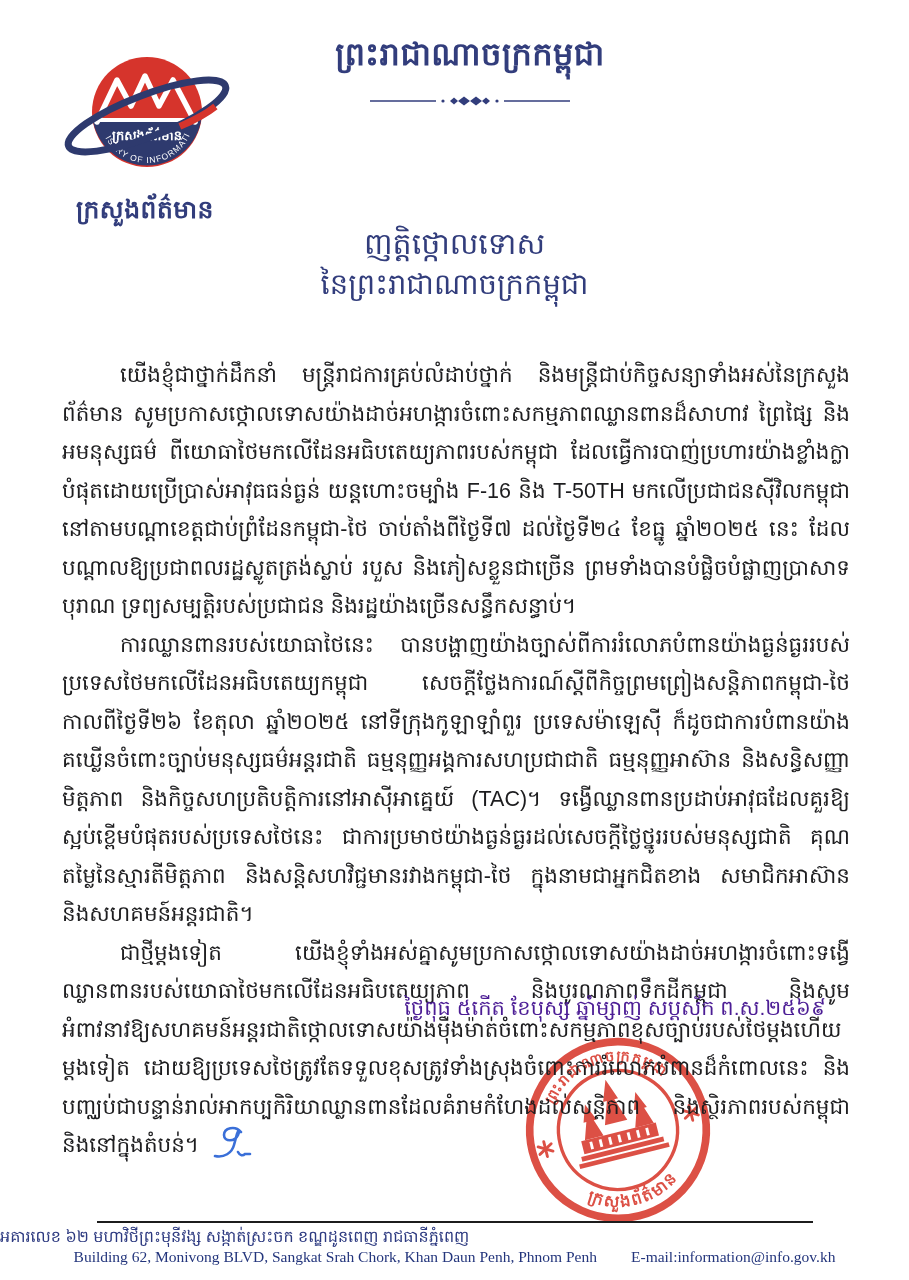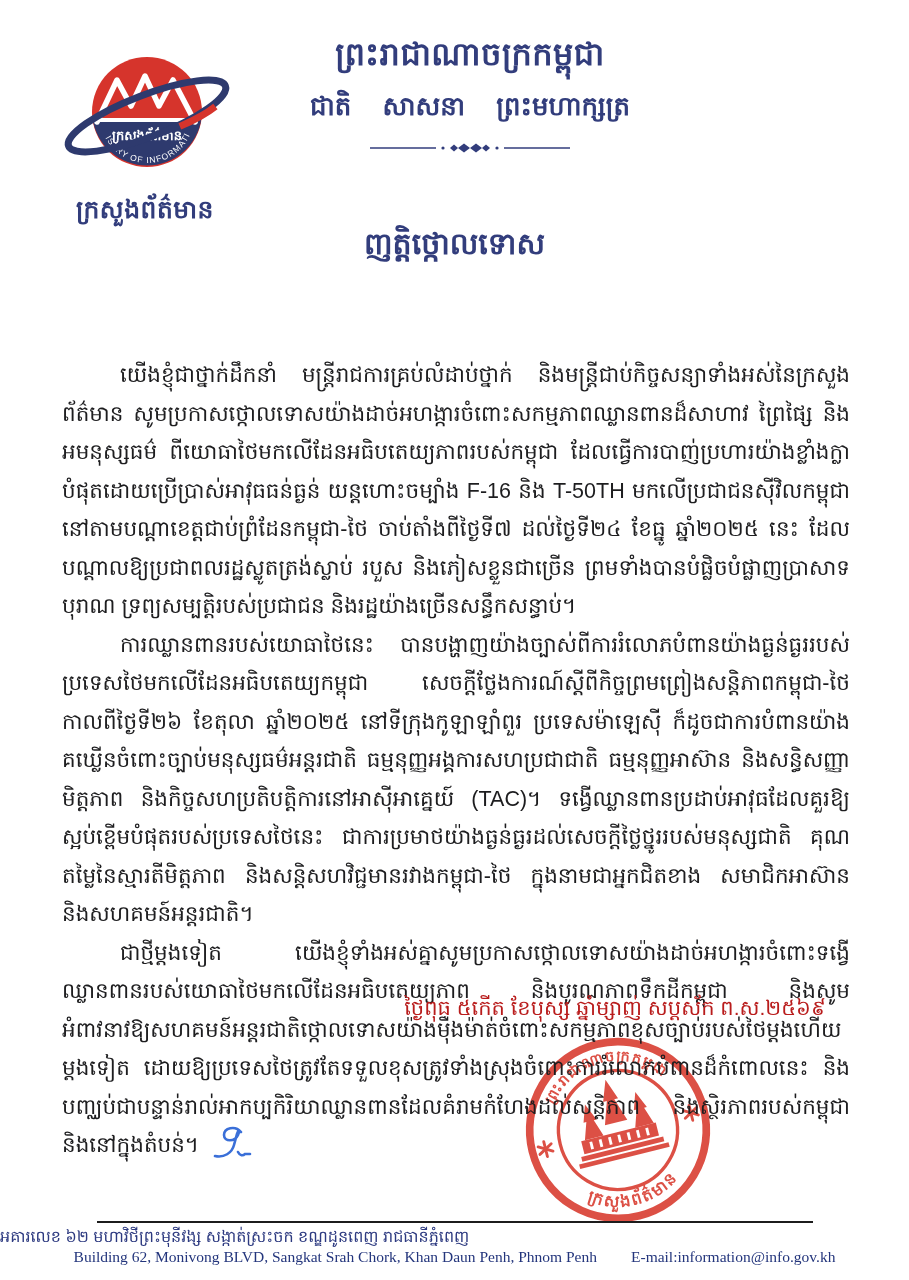--- a/index.html
+++ b/index.html
@@ -38,41 +38,41 @@
     position:absolute; left:170px; top:34px; width:600px;
     text-align:center; color:#323d7c;
   }
   .kingdom-title { font-size:32px; font-weight:bold; letter-spacing:0.5px; }
   .kingdom-motto { margin-top:9px; font-size:26px; font-weight:bold; word-spacing:24px; }
   .divider-svg { margin-top:12px; }
 
   
   .title-block {
     position:absolute; left:0; top:224px; width:100%;
-    text-align:center; color:#323d7c; font-weight:bold;
+    text-align:center; color:#323d7c; font-weight:normal;
     z-index:2;
   }
   .title-line1 { font-size:30px; line-height:40px; }
   .title-line2 { font-size:29px; line-height:40px; }
   .title-line3 { font-size:29px; line-height:40px; }
 
   
   .body-block {
     position:absolute; left:62px; top:356px; width:788px;
     font-size:21.5px; line-height:38.5px; color:#1d1d1f;
     text-align:justify;
     z-index:2;
   }
   .body-block p { text-indent:58px; margin:0; }
   .sig-svg { vertical-align:-10px; margin-left:8px; }
 
   
   .date-block {
     position:absolute; left:380px; top:988px; width:470px;
-    text-align:center; font-size:21px; line-height:40px; color:#b91c1c;
+    text-align:center; font-size:21px; line-height:40px; color:#4c1d95;
     z-index:2;
   }
 
   
   .stamp-svg {
     position:absolute; left:522px; top:1034px;
     transform:rotate(-14deg);
     opacity:0.88;
     z-index:1;
   }
@@ -119,35 +119,35 @@
       <g transform="rotate(-21 92 76)">
         <ellipse cx="92" cy="76" rx="84" ry="21" fill="none" stroke="#2e3a6e" stroke-width="7"></ellipse>
         <path d="M 160,88 A 84,21 0 0 1 120,96" fill="none" stroke="#d6342c" stroke-width="7" transform="rotate(3 92 76)"></path>
       </g>
     </svg>
     <div class="ministry-name">ក្រសួងព័ត៌មាន</div>
   </div>
 
   <div class="kingdom-block">
     <div class="kingdom-title">ព្រះរាជាណាចក្រកម្ពុជា</div>
-    <div class="kingdom-motto">ជាតិ សាសនា ព្រះមហាក្សត្រ</div>
     <svg class="divider-svg" width="200" height="16" viewBox="0 0 200 16">
       <line x1="0" y1="8" x2="66" y2="8" stroke="#323d7c" stroke-width="1.6"></line>
       <line x1="134" y1="8" x2="200" y2="8" stroke="#323d7c" stroke-width="1.6"></line>
       <circle cx="73" cy="8" r="1.6" fill="#323d7c"></circle>
       <polygon points="80,8 84,4.5 88,8 84,11.5" fill="#323d7c"></polygon>
       <polygon points="88,8 94,3.5 100,8 94,12.5" fill="#323d7c"></polygon>
       <polygon points="100,8 106,3.5 112,8 106,12.5" fill="#323d7c"></polygon>
       <polygon points="112,8 116,4.5 120,8 116,11.5" fill="#323d7c"></polygon>
       <circle cx="127" cy="8" r="1.6" fill="#323d7c"></circle>
     </svg>
   </div>
 
   <div class="title-block">
     <div class="title-line1">ញត្តិថ្កោលទោស</div>
+    <div class="title-line3">នៃព្រះរាជាណាចក្រកម្ពុជា</div>
   </div>
 
   <div class="body-block">
     <p><span>យើងខ្ញុំជាថ្នាក់ដឹកនាំ មន្ត្រីរាជការគ្រប់លំដាប់ថ្នាក់ និងមន្ត្រីជាប់កិច្ចសន្យាទាំងអស់នៃក្រសួងព័ត៌មាន សូមប្រកាសថ្កោលទោសយ៉ាងដាច់អហង្ការចំពោះសកម្មភាពឈ្លានពានដ៏សាហាវ ព្រៃផ្សៃ និងអមនុស្សធម៌ ពីយោធាថៃមកលើដែនអធិបតេយ្យភាពរបស់កម្ពុជា ដែលធ្វើការបាញ់ប្រហារយ៉ាងខ្លាំងក្លាបំផុតដោយប្រើប្រាស់អាវុធធន់ធ្ងន់ យន្តហោះចម្បាំង F-16 និង T-50TH មកលើប្រជាជនស៊ីវិលកម្ពុជានៅតាមបណ្ដាខេត្តជាប់ព្រំដែនកម្ពុជា-ថៃ ចាប់តាំងពីថ្ងៃទី៧ ដល់ថ្ងៃទី២៤ ខែធ្នូ ឆ្នាំ២០២៥ នេះ ដែលបណ្ដាលឱ្យប្រជាពលរដ្ឋស្លូតត្រង់ស្លាប់ របួស និងភៀសខ្លួនជាច្រើន ព្រមទាំងបានបំផ្លិចបំផ្លាញប្រាសាទបុរាណ ទ្រព្យសម្បត្តិរបស់ប្រជាជន និងរដ្ឋយ៉ាងច្រើនសន្ធឹកសន្ធាប់។</span></p>
     <p><span>ការឈ្លានពានរបស់យោធាថៃនេះ បានបង្ហាញយ៉ាងច្បាស់ពីការរំលោភបំពានយ៉ាងធ្ងន់ធ្ងររបស់ប្រទេសថៃមកលើដែនអធិបតេយ្យកម្ពុជា សេចក្ដីថ្លែងការណ៍ស្ដីពីកិច្ចព្រមព្រៀងសន្តិភាពកម្ពុជា-ថៃ កាលពីថ្ងៃទី២៦ ខែតុលា ឆ្នាំ២០២៥ នៅទីក្រុងកូឡាឡាំពួរ ប្រទេសម៉ាឡេស៊ី ក៏ដូចជាការបំពានយ៉ាងគឃ្លើនចំពោះច្បាប់មនុស្សធម៌អន្តរជាតិ ធម្មនុញ្ញអង្គការសហប្រជាជាតិ ធម្មនុញ្ញអាស៊ាន និងសន្ធិសញ្ញាមិត្តភាព និងកិច្ចសហប្រតិបត្តិការនៅអាស៊ីអាគ្នេយ៍ (TAC)។ ទង្វើឈ្លានពានប្រដាប់អាវុធដែលគួរឱ្យស្អប់ខ្ពើមបំផុតរបស់ប្រទេសថៃនេះ ជាការប្រមាថយ៉ាងធ្ងន់ធ្ងរដល់សេចក្ដីថ្លៃថ្នូររបស់មនុស្សជាតិ គុណតម្លៃនៃស្មារតីមិត្តភាព និងសន្តិសហវិជ្ជមានរវាងកម្ពុជា-ថៃ ក្នុងនាមជាអ្នកជិតខាង សមាជិកអាស៊ាន និងសហគមន៍អន្តរជាតិ។</span></p>
     <p><span>ជាថ្មីម្ដងទៀត យើងខ្ញុំទាំងអស់គ្នាសូមប្រកាសថ្កោលទោសយ៉ាងដាច់អហង្ការចំពោះទង្វើឈ្លានពានរបស់យោធាថៃមកលើដែនអធិបតេយ្យភាព និងបូរណភាពទឹកដីកម្ពុជា និងសូមអំពាវនាវឱ្យសហគមន៍អន្តរជាតិថ្កោលទោសយ៉ាងម៉ឺងម៉ាត់ចំពោះសកម្មភាពខុសច្បាប់របស់ថៃម្ដងហើយម្ដងទៀត ដោយឱ្យប្រទេសថៃត្រូវតែទទួលខុសត្រូវទាំងស្រុងចំពោះការរំលោភបំពានដ៏កំពោលនេះ និងបញ្ឈប់ជាបន្ទាន់រាល់អាកប្បកិរិយាឈ្លានពានដែលគំរាមកំហែងដល់សន្តិភាព និងស្ថិរភាពរបស់កម្ពុជា និងនៅក្នុងតំបន់។</span><svg class="sig-svg" width="46" height="36" viewBox="0 0 46 36">
         <path d="M34,6 C28,-1 17,2 17,9 C17,16 28,16 31,9 C33,4 32,2 30,8 L27,19 C25,27 17,32 8,30 M31,26 C33,30 36,30 38,28 L43,28" fill="none" stroke="#3a6fd8" stroke-width="2.6" stroke-linecap="round"></path>
       </svg></p>
   </div>
 

